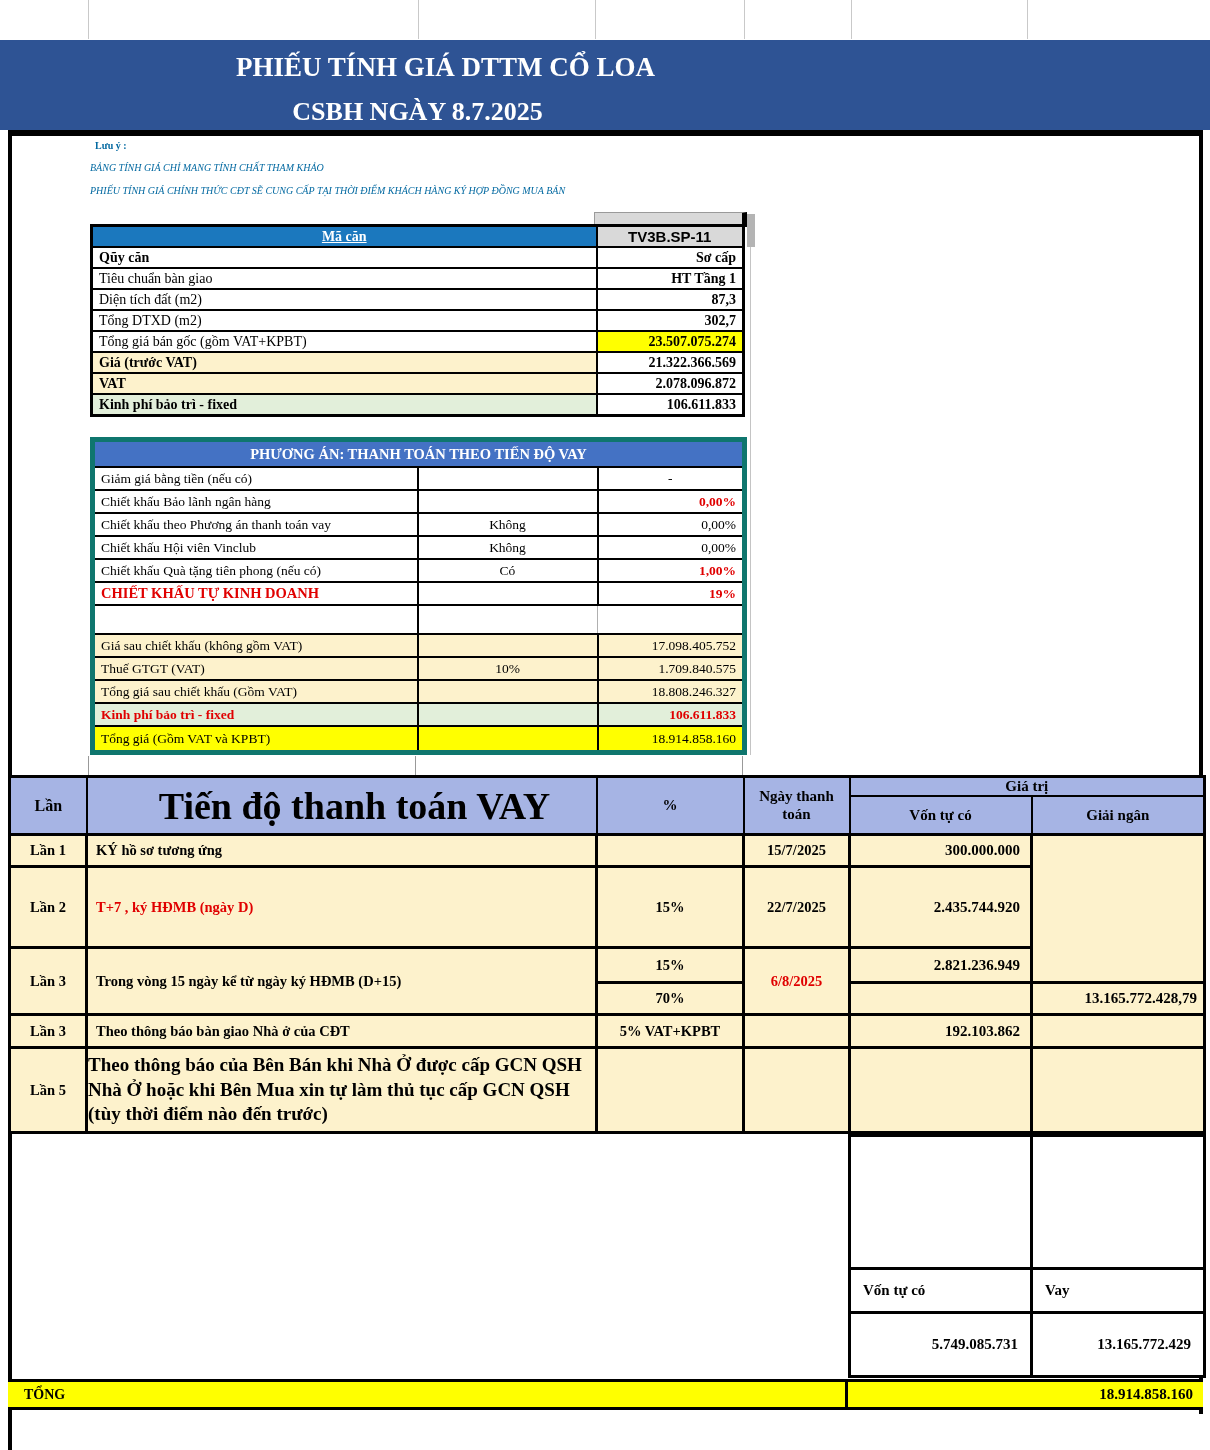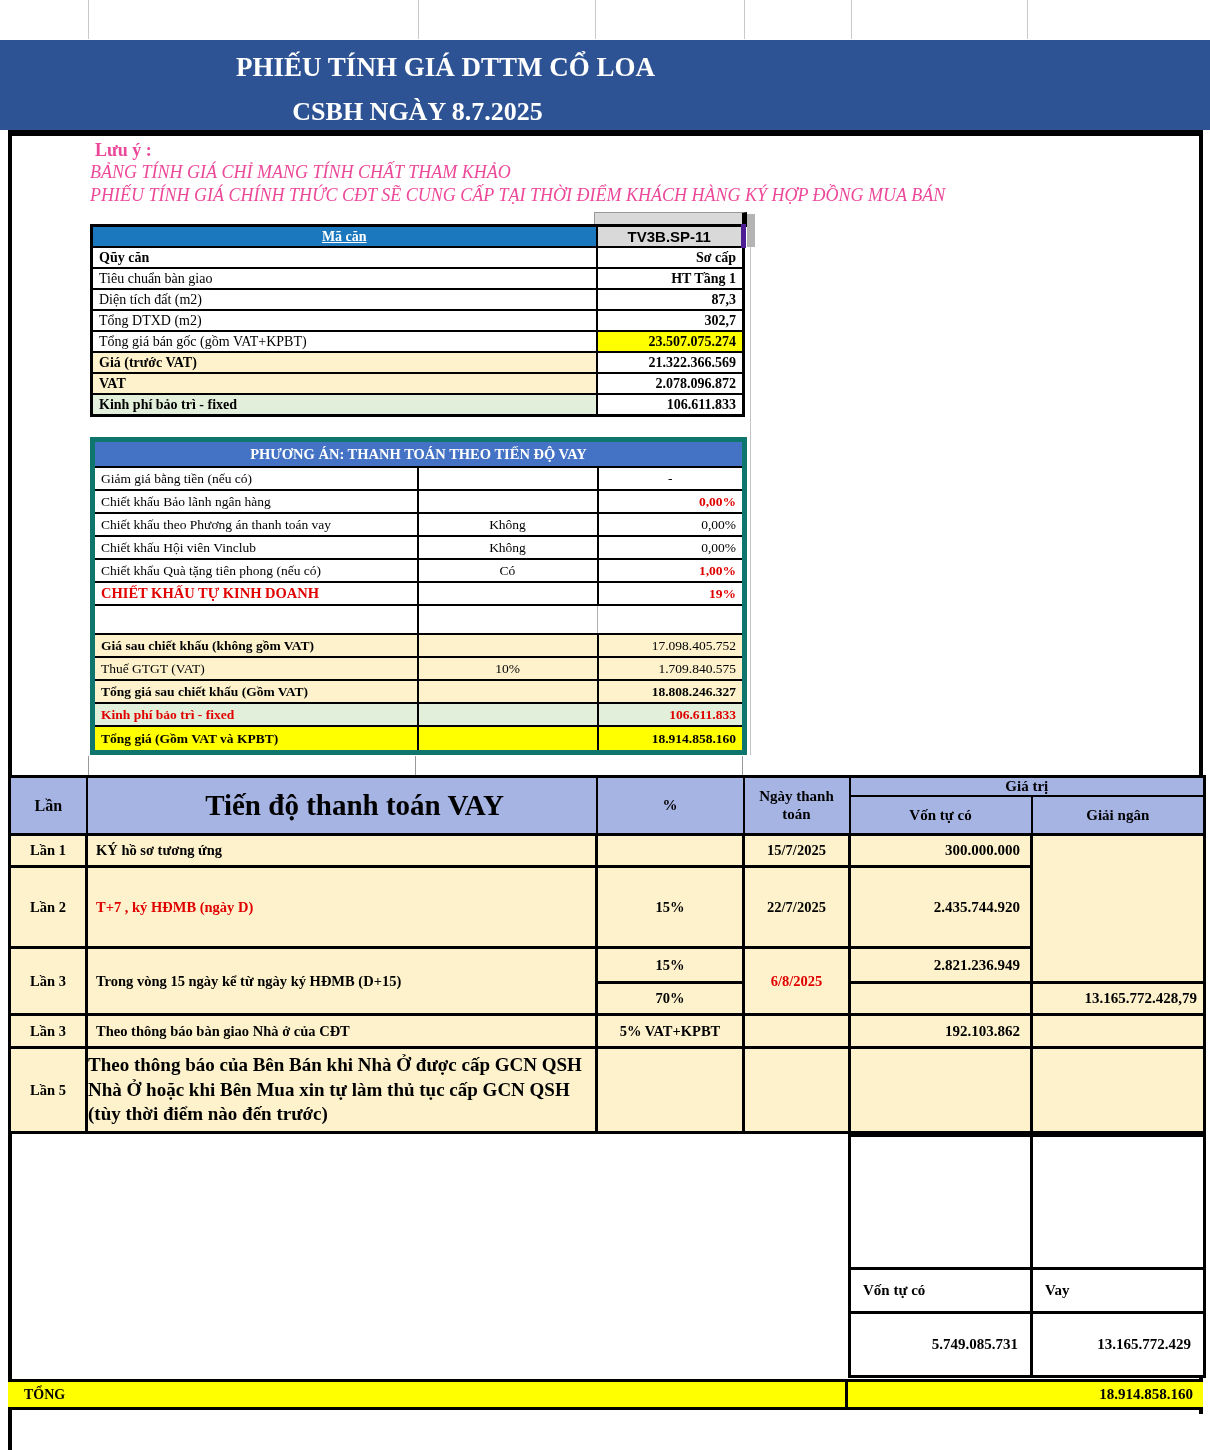--- a/index.html
+++ b/index.html
@@ -15,63 +15,63 @@
   .band .t1,.band .t2{position:absolute;left:0;width:835px;text-align:center;color:#fff;font-weight:bold;}
   .band .t1{top:12px;font-size:27px;padding-left:28px;}
   .band .t2{top:57px;font-size:26px;}
 
   
   .b-top{position:absolute;left:8px;top:130px;width:1195px;height:6px;background:#000;}
   .b-left{position:absolute;left:8px;top:130px;width:4px;height:1320px;background:#000;}
   .b-right{position:absolute;left:1199px;top:130px;width:4px;height:1284px;background:#000;}
 
   
-  .note{position:absolute;color:#ec4899;font-size:18px;}
+  .note{position:absolute;color:#0369a1;font-size:10px;}
   .note-label{left:95px;top:140px;font-weight:bold;}
   .note-1{left:90px;top:162px;font-style:italic;}
   .note-2{left:90px;top:185px;font-style:italic;}
 
   table{border-collapse:collapse;table-layout:fixed;}
   td{overflow:hidden;white-space:nowrap;padding:0 6px;font-size:14px;}
 
   
   .cap{position:absolute;left:594px;top:212px;width:147px;height:14px;background:#d9d9d9;
        border-top:1px solid #9a9a9a;border-left:1px solid #9a9a9a;border-right:5px solid #000;}
   .shadow-blk{position:absolute;left:747px;top:214px;width:8px;height:33px;background:#b4b4b4;}
   .shadow-line{position:absolute;left:750px;top:247px;width:1px;height:508px;background:#c4c4c4;}
   #unitTable{position:absolute;left:90px;top:224px;border:3px solid #000;}
   #unitTable td{border:2px solid #000;height:19px;}
   #unitTable .hd-l{background:#1b78be;color:#fff;font-weight:bold;text-align:center;text-decoration:underline;}
   #unitTable .hd-v{background:#d9d9d9;font-family:"Liberation Sans","DejaVu Sans",sans-serif;
-                   font-weight:bold;text-align:center;font-size:15px;border-right:5px solid #4c1d95;}
+                   font-weight:bold;text-align:center;font-size:15px;border-right:1px solid #4c1d95;}
   #unitTable .val{text-align:right;font-weight:bold;}
   #unitTable .lbl-b{font-weight:bold;}
   .bg-yellow{background:#ffff00;}
   .bg-cream{background:#fdf2cc;}
   .bg-green{background:#e2efda;}
 
   
   #planTable{position:absolute;left:90px;top:437px;border:5px solid #0f766e;}
   #planTable td{border:2px solid #000;height:21px;font-size:13.5px;}
   #planTable .ph{background:#4472c4;color:#fff;font-weight:bold;text-align:center;height:24px;font-size:14.5px;}
   #planTable .mid{text-align:center;}
   #planTable .val{text-align:right;}
   .red-b{color:#e00000;font-weight:bold;}
-  .bold{font-weight:bold;margin-top:27px;}
+  .bold{font-weight:normal;margin-top:27px;}
   #planTable .gap td{height:27px;}
   #planTable .gap .d{border-left:1px solid #b0b0b0;border-right:1px solid #b0b0b0;}
 
   
   .tick{position:absolute;top:756px;width:1px;height:19px;background:#999;}
 
   
   #schedTable{position:absolute;left:8px;top:775px;border:3px solid #000;}
   #schedTable td{border:3px solid #000;background:#fdf2cc;font-size:14.5px;}
   #schedTable .hd{background:#a6b4e4;font-weight:bold;text-align:center;border-width:2px;}
-  #schedTable .hd-big{font-size:29px;padding-left:32px;}
+  #schedTable .hd-big{font-size:38px;padding-left:32px;}
   #schedTable .hd-wrap{white-space:normal;line-height:1.15;font-size:15px;}
   #schedTable .lan{text-align:center;font-weight:bold;}
   #schedTable .desc{font-weight:bold;padding-left:8px;}
   #schedTable .pct{text-align:center;font-weight:bold;}
   #schedTable .date{text-align:center;font-weight:bold;}
   #schedTable .money{text-align:right;font-weight:bold;font-size:15px;padding-right:10px;}
   #schedTable .wrap{white-space:normal;line-height:1.3;font-size:19px;padding:4px 0;}
 
   
   #fundTable{position:absolute;left:848px;top:1134px;border:3px solid #000;background:#fff;}

